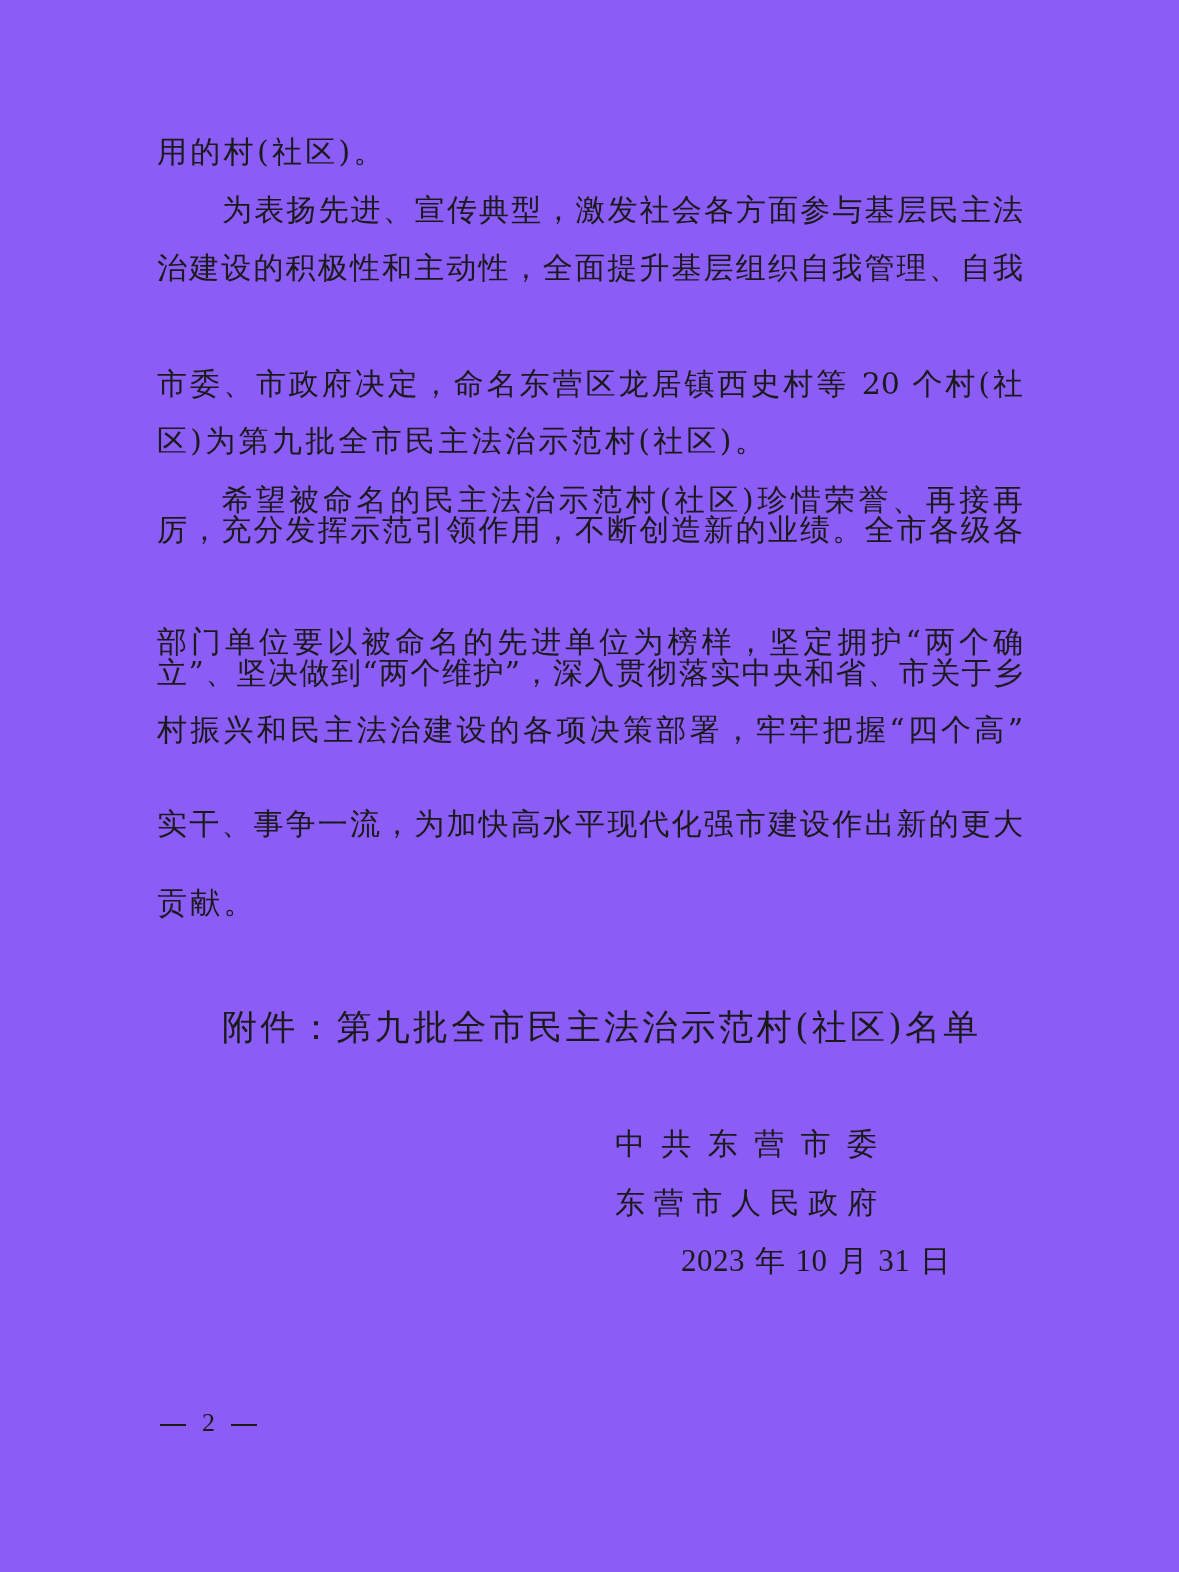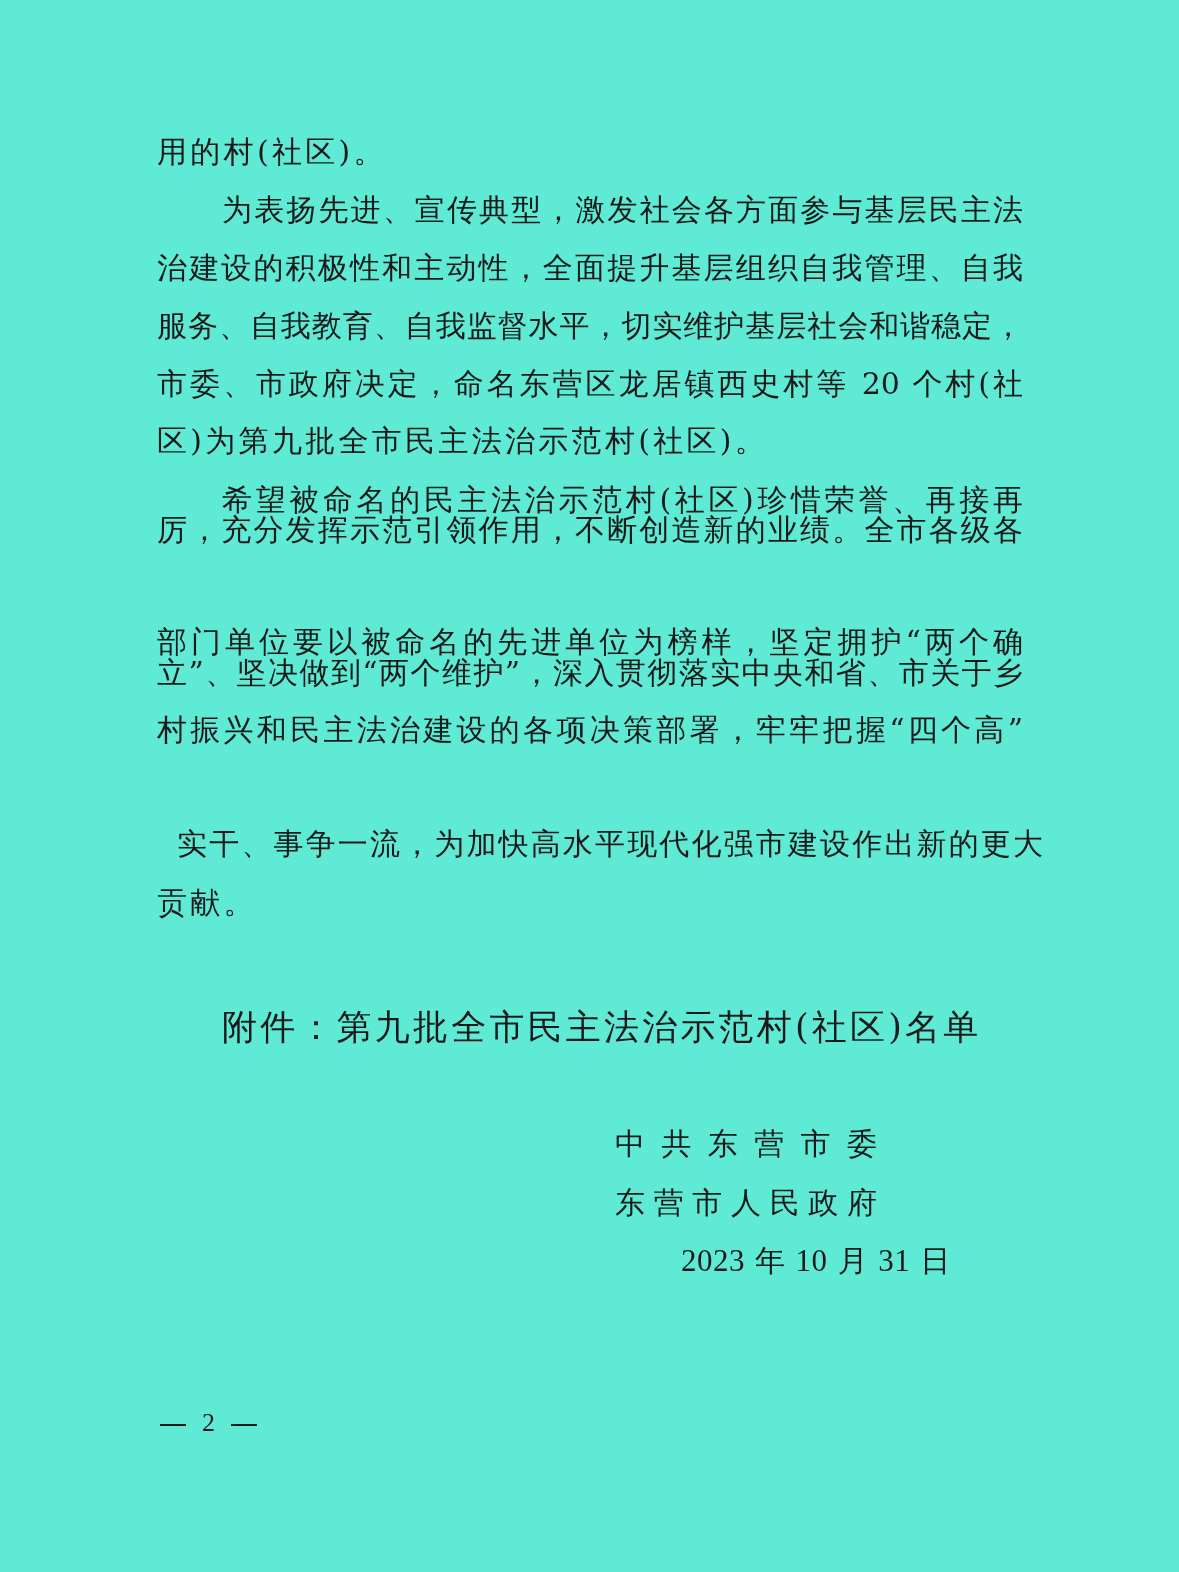--- a/index.html
+++ b/index.html
@@ -1,21 +1,21 @@
 <!DOCTYPE html>
 <html><head>
 <meta charset="utf-8">
 <style>
   html, body { margin: 0; padding: 0; background: #ffffff; }
   body {
     width: 1179px; height: 1572px; position: relative; overflow: hidden;
     font-family: "DejaVu Serif", "Liberation Serif", serif;
     color: #1a1a1a;
   }
-  .page { position: absolute; left: 0; top: 0; width: 1179px; height: 1572px; background: #5eead4; }
+  .page { position: absolute; left: 0; top: 0; width: 1179px; height: 1572px; background: #8b5cf6; }
   .line {
     position: absolute; left: 157px; width: 866px;
     font-size: 30px; line-height: 40px; height: 40px;
     white-space: nowrap;
     text-align: justify; text-align-last: justify;
     letter-spacing: 0px;
   }
   .line.indent { left: 222px; width: 801px; }
   .line.last { text-align-last: left; letter-spacing: 3.3px; }
   .attach { position: absolute; left: 222px; top: 1007px; font-size: 35px; line-height: 40px; letter-spacing: 3.2px; white-space: nowrap; }
@@ -29,30 +29,29 @@
 </style>
 </head>
 <body>
 
 <div class="page">
 
   <div class="line last" style="top:132px;">用的村(社区)。</div>
 
   <div class="line indent" style="top:190px;">为表扬先进、宣传典型，激发社会各方面参与基层民主法</div>
   <div class="line" style="top:248px;">治建设的积极性和主动性，全面提升基层组织自我管理、自我</div>
-  <div class="line" style="top:306px;">服务、自我教育、自我监督水平，切实维护基层社会和谐稳定，</div>
   <div class="line" style="top:364px;">市委、市政府决定，命名东营区龙居镇西史村等 20 个村(社</div>
   <div class="line last" style="top:421px;">区)为第九批全市民主法治示范村(社区)。</div>
 
   <div class="line indent" style="top:480px;">希望被命名的民主法治示范村(社区)珍惜荣誉、再接再</div>
   <div class="line" style="top:510px;">厉，充分发挥示范引领作用，不断创造新的业绩。全市各级各</div>
   <div class="line" style="top:622px;">部门单位要以被命名的先进单位为榜样，坚定拥护“两个确</div>
   <div class="line" style="top:653px;">立”、坚决做到“两个维护”，深入贯彻落实中央和省、市关于乡</div>
   <div class="line" style="top:710px;">村振兴和民主法治建设的各项决策部署，牢牢把握“四个高”</div>
-  <div class="line" style="top:824px;margin-left:20px;">实干、事争一流，为加快高水平现代化强市建设作出新的更大</div>
+  <div class="line" style="top:804px;">实干、事争一流，为加快高水平现代化强市建设作出新的更大</div>
   <div class="line last" style="top:883px;">贡献。</div>
 
   <div class="attach">附件：第九批全市民主法治示范村(社区)名单</div>
 
   <div class="sig1">中共东营市委</div>
   <div class="sig2">东营市人民政府</div>
   <div class="date">
     <span class="num">2023</span>
     <span>年</span>
     <span class="num">10</span>

